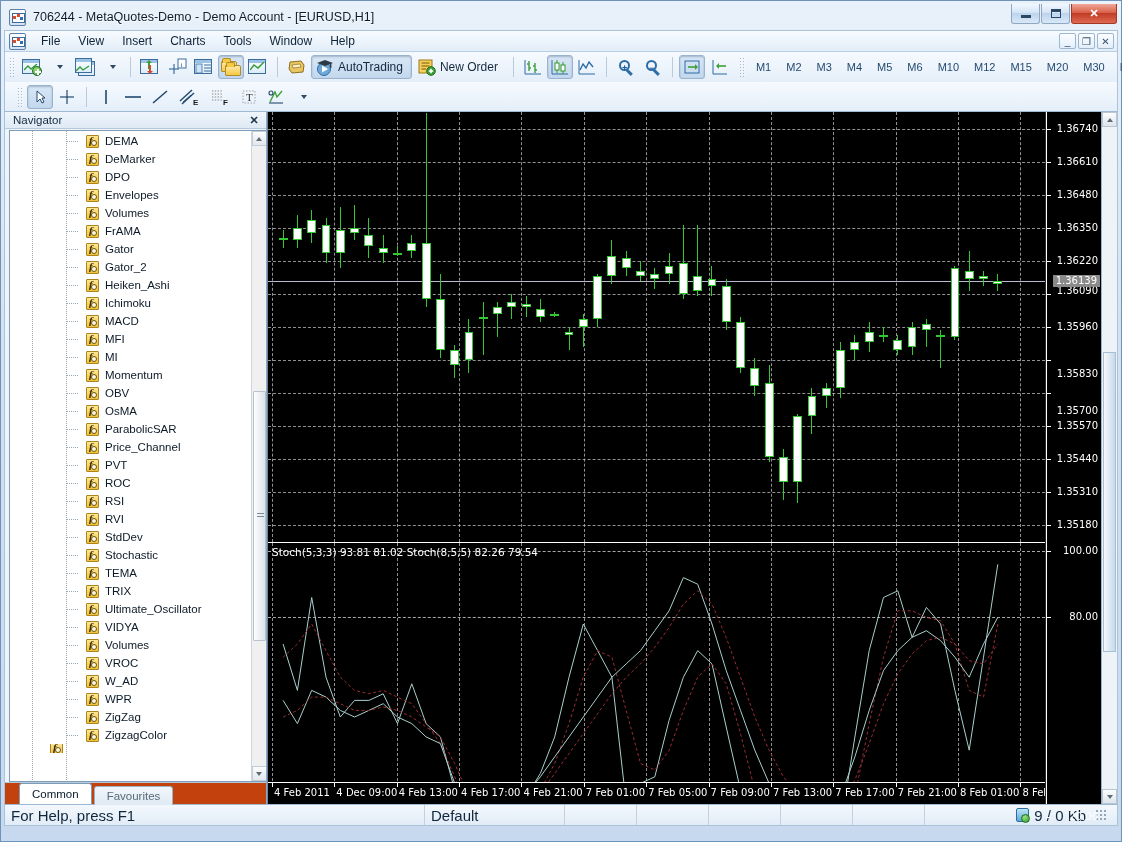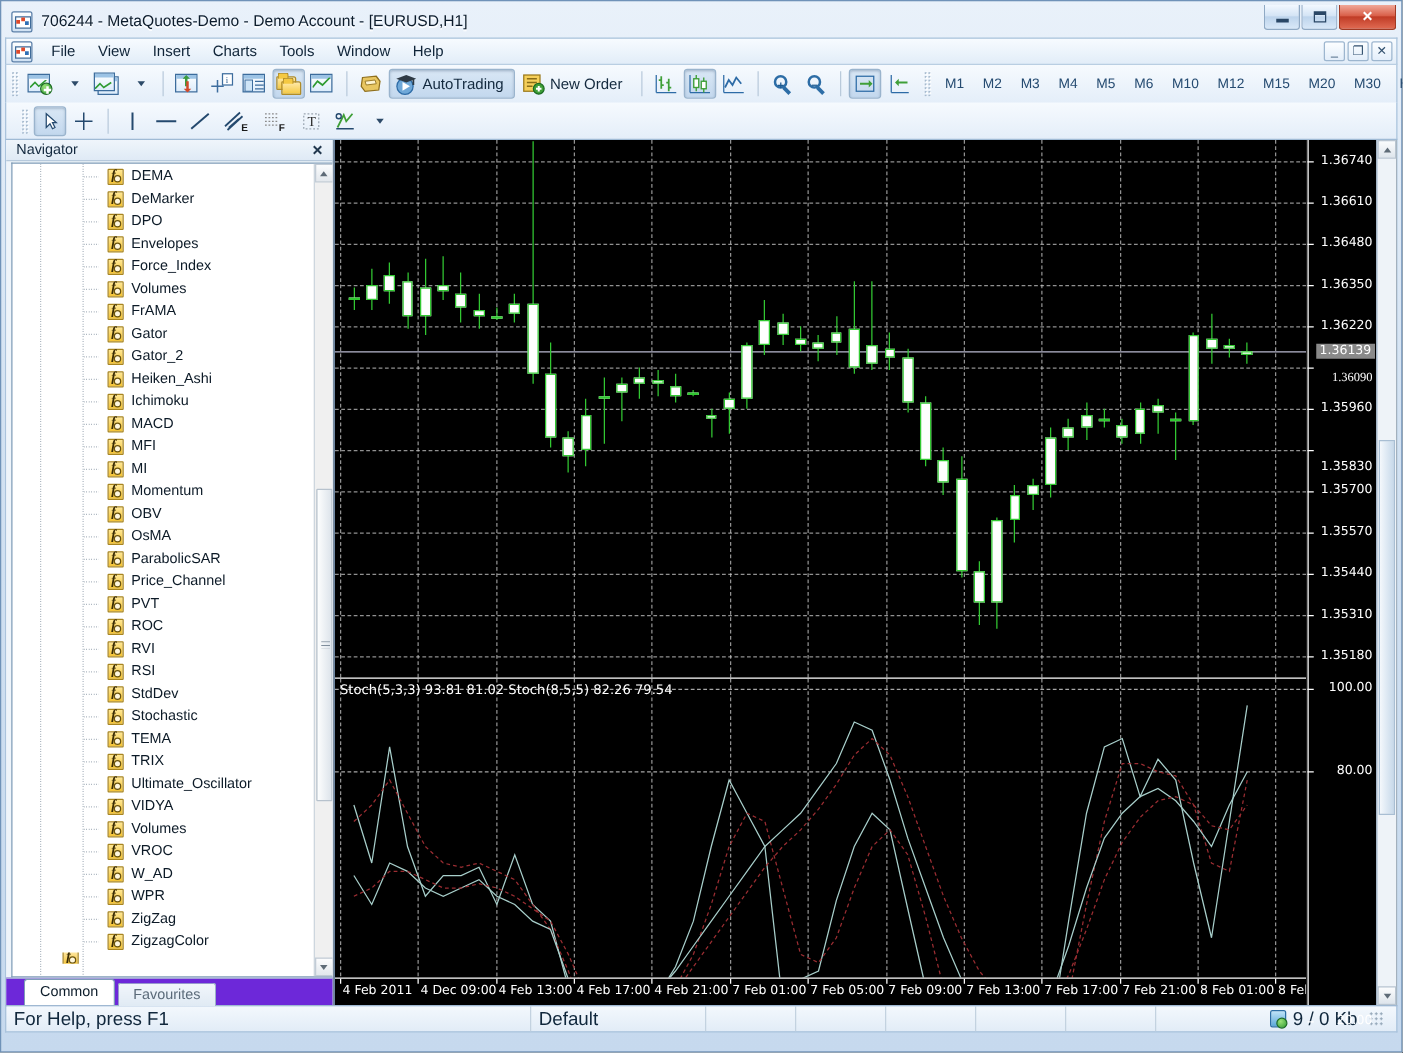--- a/index.html
+++ b/index.html
@@ -236,21 +236,21 @@
     background:linear-gradient(90deg,#fdfefe,#dde4eb);
     border:1px solid #b7c2cd;border-radius:1px;
   }
   .nav-scroll .sb-thumb::after{
     content:"";position:absolute;left:3px;top:50%;margin-top:-3px;width:7px;height:6px;
     background-image:linear-gradient(180deg,#7b8a99 33%, transparent 33%);
     background-size:7px 3px;
   }
   .nav-tabs{
     height:22px;display:flex;align-items:flex-end;padding-left:14px;
-    background:#6d28d9; border-top:1px solid #b6c9dc;
+    background:#c2410c; border-top:1px solid #b6c9dc;
   }
   .nav-tab{
     font-size:11.5px;padding:3px 12px 3px 12px;border:1px solid #9cb2c7;border-bottom:none;
     background:linear-gradient(180deg,#f1f6fb,#e0eaf4);color:#5a6a79;border-radius:3px 3px 0 0;
     margin-right:2px; position:relative; top:1px;
   }
   .nav-tab.active{
     background:#ffffff;color:#0b1b29;font-weight:normal;border-color:#7f9cb8;top:0;
     padding-top:4px;padding-bottom:4px;
   }
@@ -691,25 +691,20 @@
               <span class="nav-label">DPO</span>
             </div>
             <div class="nav-row">
               <span class="dash"></span>
               <span class="fx-icon"></span>
               <span class="nav-label">Envelopes</span>
             </div>
             <div class="nav-row">
               <span class="dash"></span>
               <span class="fx-icon"></span>
-              <span class="nav-label">Force_Index</span>
-            </div>
-            <div class="nav-row">
-              <span class="dash"></span>
-              <span class="fx-icon"></span>
               <span class="nav-label">Volumes</span>
             </div>
             <div class="nav-row">
               <span class="dash"></span>
               <span class="fx-icon"></span>
               <span class="nav-label">FrAMA</span>
             </div>
             <div class="nav-row">
               <span class="dash"></span>
               <span class="fx-icon"></span>
@@ -776,26 +771,26 @@
               <span class="nav-label">PVT</span>
             </div>
             <div class="nav-row">
               <span class="dash"></span>
               <span class="fx-icon"></span>
               <span class="nav-label">ROC</span>
             </div>
             <div class="nav-row">
               <span class="dash"></span>
               <span class="fx-icon"></span>
+              <span class="nav-label">RSI</span>
+            </div>
+            <div class="nav-row">
+              <span class="dash"></span>
+              <span class="fx-icon"></span>
               <span class="nav-label">RVI</span>
-            </div>
-            <div class="nav-row">
-              <span class="dash"></span>
-              <span class="fx-icon"></span>
-              <span class="nav-label">RSI</span>
             </div>
             <div class="nav-row">
               <span class="dash"></span>
               <span class="fx-icon"></span>
               <span class="nav-label">StdDev</span>
             </div>
             <div class="nav-row">
               <span class="dash"></span>
               <span class="fx-icon"></span>
               <span class="nav-label">Stochastic</span>
@@ -1164,27 +1159,27 @@
       <div class="price-label" style="top: 11.5385px;">1.36740</div>
           <div class="price-tick" style="top: 16.5385px;"></div>
           <div class="price-label" style="top: 44.6154px;">1.36610</div>
           <div class="price-tick" style="top: 49.6154px;"></div>
           <div class="price-label" style="top: 77.6923px;">1.36480</div>
           <div class="price-tick" style="top: 82.6923px;"></div>
           <div class="price-label" style="top: 110.769px;">1.36350</div>
           <div class="price-tick" style="top: 115.769px;"></div>
           <div class="price-label" style="top: 143.846px;">1.36220</div>
           <div class="price-tick" style="top: 148.846px;"></div>
-          <div class="price-label" style="top: 186px; font-family: Liberation Serif, serif;">1.36090</div>
+          <div class="price-label" style="top: 174px;">1.36090</div>
           <div class="price-tick" style="top: 181.923px;"></div>
           <div class="price-label" style="top: 210px;">1.35960</div>
           <div class="price-tick" style="top: 215px;"></div>
           <div class="price-label" style="top: 257px;">1.35830</div>
           <div class="price-tick" style="top: 248.077px;"></div>
-          <div class="price-label" style="top: 275px;">1.35700</div>
+          <div class="price-label" style="top: 294px;">1.35700</div>
           <div class="price-tick" style="top: 281.154px;"></div>
           <div class="price-label" style="top: 309.231px;">1.35570</div>
           <div class="price-tick" style="top: 314.231px;"></div>
           <div class="price-label" style="top: 342.308px;">1.35440</div>
           <div class="price-tick" style="top: 347.308px;"></div>
           <div class="price-label" style="top: 375.385px;">1.35310</div>
           <div class="price-tick" style="top: 380.385px;"></div>
           <div class="price-label" style="top: 408.462px;">1.35180</div>
           <div class="price-tick" style="top: 413.462px;"></div>
           <div class="cur-price" style="top: 163.456px;">1.36139</div>

